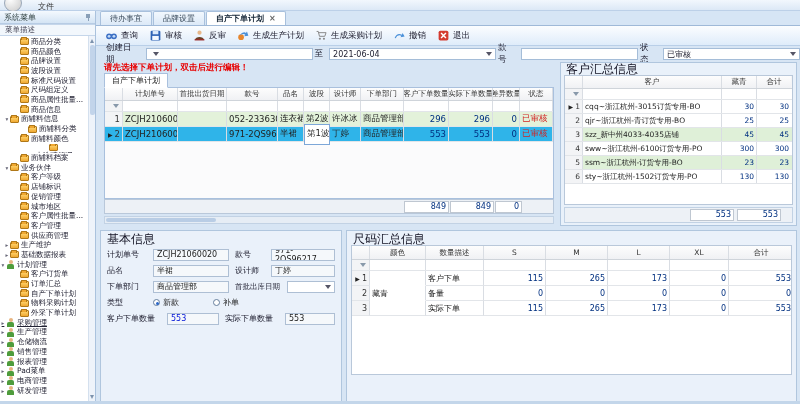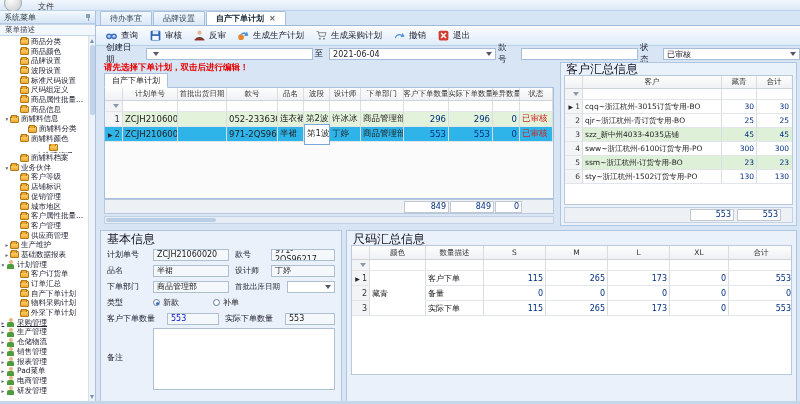--- a/index.html
+++ b/index.html
@@ -662,24 +662,20 @@
       <span>新款</span>
       <span class="radio" style="margin-left:34px"></span>
       <span>补单</span>
     </div>
     <div class="fieldrow">
       <span class="flab" style="width:60px">客户下单数量</span>
       <div class="fbox blue-val" style="width:52px">553</div>
       <span class="flab" style="width:60px; margin-left:6px">实际下单数量</span>
       <div class="fbox" style="flex:1">553</div>
     </div>
-    <div class="fieldrow" style="align-items:flex-start; height:auto">
-      <span class="flab" style="width:46px; margin-top:24px">备注</span>
-      <textarea class="remark-ta" value="" style=""></textarea>
-    </div>
   </div>
 
   <div class="bpanel spanel">
     <div class="ptitle" style="padding-left:2px">尺码汇总信息</div>
     <div class="sgrid">
       <div class="hrow" style="height:14px">
         <div class="cell hcell sg-rn"></div>
         <div class="cell hcell sg1">颜色</div>
         <div class="cell hcell sg2">数量描述</div>
         <div class="cell hcell sg3">S</div>

